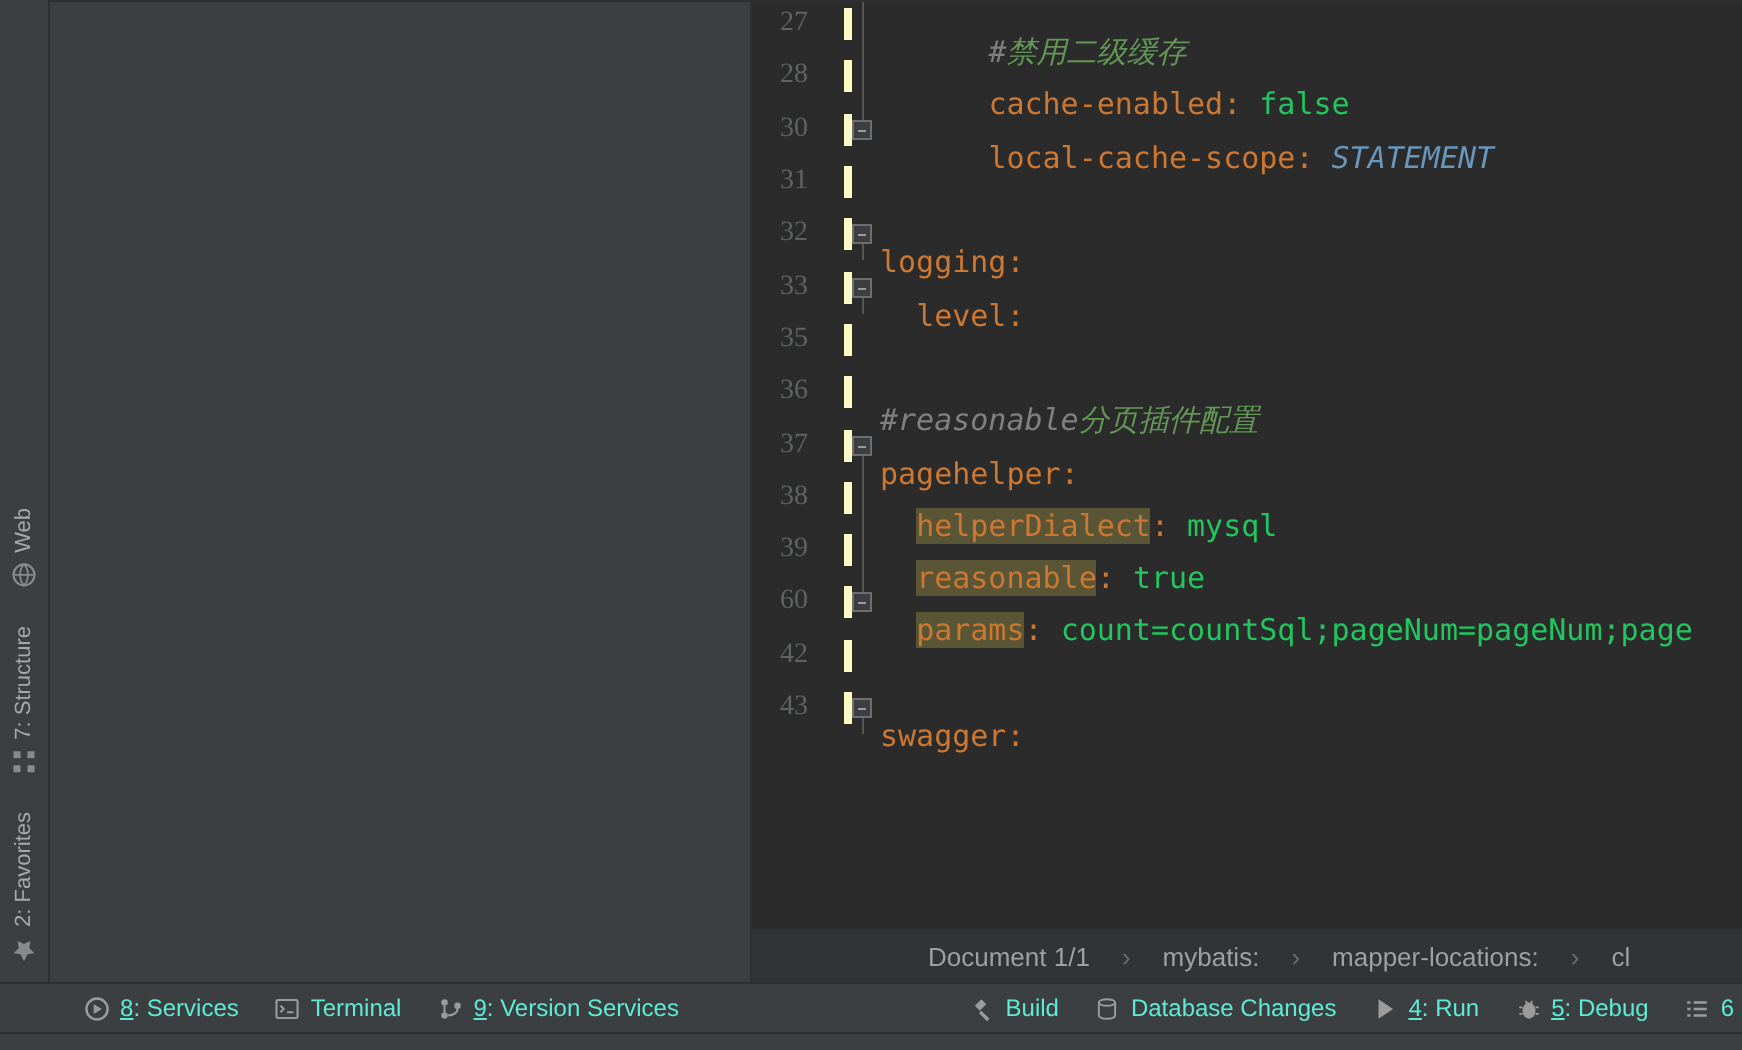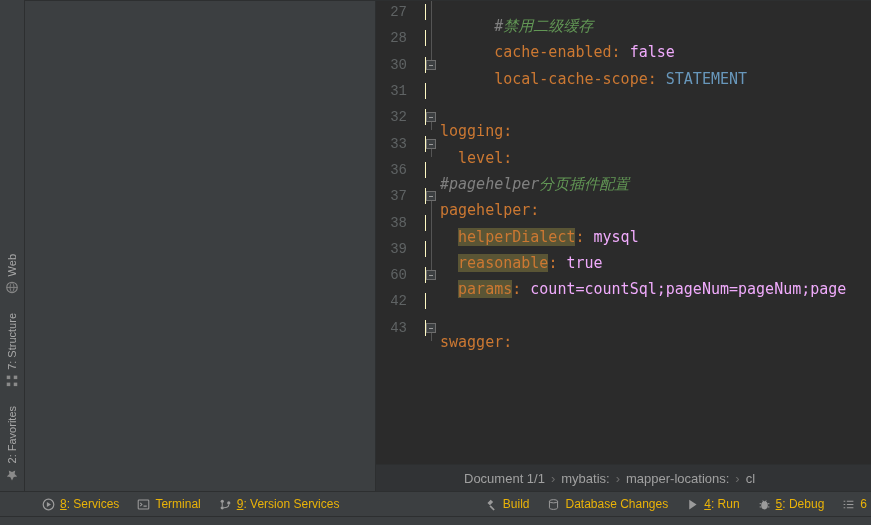--- a/index.html
+++ b/index.html
@@ -29,22 +29,22 @@
   .sidebar-empty {
     width: 350px; background: #3c3f41;
     border-right: 1px solid #2d2f30; border-top: 1px solid #2d2f30;
   }
   .editor-area { flex: 1 1 auto; display: flex; flex-direction: column; min-width: 0; }
   .code-scroll { flex: 1 1 auto; overflow: hidden; position: relative; background: #2b2b2b; border-top: 1px solid #2d2f30;}
   .code-lines { position: absolute; left: 0; right: 0; top: -2px; }
   .line { display: flex; align-items: center; height: 26.3px; }
   .gutter-num {
     width: 50px; text-align: right; padding-right: 18px;
-    color: #5f6364; font-family: Liberation Mono, monospace; font-size: 14px;
-    box-sizing: border-box; border-right: 1px solid #fef9c3;
+    color: #5f6364; font-family: Liberation Serif, serif; font-size: 14px;
+    box-sizing: border-box; border-right: 4px solid #fef9c3;
   }
   .fold-col {
     width: 14px; position: relative; height: 100%;
   }
   .fold-col .vline { position:absolute; left:5px; top:0; bottom:0; width:1px; background:#555; }
   .fold-col .box {
     position:absolute; left:0; top:50%; transform:translateY(-50%);
     width:10px; height:10px; border:1px solid #6e6e6e; background:#3c3f41; box-sizing:border-box;
   }
   .fold-col .box::before, .fold-col .box::after {
@@ -53,33 +53,33 @@
   .fold-col .box.minus::before { left:2px; right:2px; top:4px; height:1px; }
   .code {
     flex: 1 1 auto; white-space: pre;
     font-family: "Consolas","DejaVu Sans Mono",monospace; font-size: 15px;
     color: #a9b7c6; line-height: 26px; min-width: 0; overflow: hidden; margin-top: 28px;
   }
   .code .k  { color:#cc7832; }          
   .code .kv { color:#cc7832; background:#5a5535; } 
   .code .c  { color:#808080; font-style: italic; } 
   .code .cj { color:#629755; font-style: italic; } 
-  .code .v  { color:#f0abfc; }
-  .code .it { color:#6897bb; } 
+  .code .v  { color:#22c55e; }
+  .code .it { color:#6897bb; font-style: italic; } 
   .code .col{ color:#cc7832; }
   .breadcrumb {
     flex: 0 0 26px; background:#313335; border-top:1px solid #2d2f30;
-    display:flex; align-items:center; padding-left: 88px; gap: 6px;
+    display:flex; align-items:center; padding-left: 88px; gap: 16px;
     color:#a0a0a0; font-size: 13px; overflow:hidden; white-space:nowrap;
   }
   .breadcrumb .chev { color:#6c6c6c; }
   .tools-row {
     flex: 0 0 24px; background:#3c3f41; border-top:1px solid #2d2f30;
     display:flex; align-items:center; gap:2px; padding: 0 4px;
-    color:#eab308; font-size: 12px; overflow:hidden; white-space:nowrap;
+    color:#5eead4; font-size: 12px; overflow:hidden; white-space:nowrap;
   }
   .tools-row .sep { flex: 1 1 auto; }
   .tool-btn { display:inline-flex; align-items:center; gap:5px; padding:2px 8px; }
   .tool-btn .u { text-decoration: underline; }
   .status-row {
     flex: 0 0 8px; background:#3c3f41; border-top:1px solid #2d2f30;
     display:flex; align-items:center; padding: 0 6px; color:#a0a0a0; font-size: 12px;
   }
   svg { display:block; }
 </style>
@@ -162,23 +162,28 @@
             </div>
             <div class="line">
               <div class="gutter-num">33</div>
               <div class="fold-col">
                 <div class="vline" style="top: 50%;"></div>
                 <div class="box minus"></div>
               </div>
               <div class="code">  <span class="k">level</span><span class="col">:</span></div>
             </div>
             <div class="line">
+              <div class="gutter-num">35</div>
+              <div class="fold-col"></div>
+              <div class="code"></div>
+            </div>
+            <div class="line">
               <div class="gutter-num">36</div>
               <div class="fold-col"></div>
-              <div class="code"><span class="c">#pagehelper</span><span class="cj">分页插件配置</span></div>
+              <div class="code"><span class="c">#reasonable</span><span class="cj">分页插件配置</span></div>
             </div>
             <div class="line">
               <div class="gutter-num">37</div>
               <div class="fold-col">
                 <div class="vline" style="top: 50%;"></div>
                 <div class="box minus"></div>
               </div>
               <div class="code"><span class="k">pagehelper</span><span class="col">:</span></div>
             </div>
             <div class="line">

